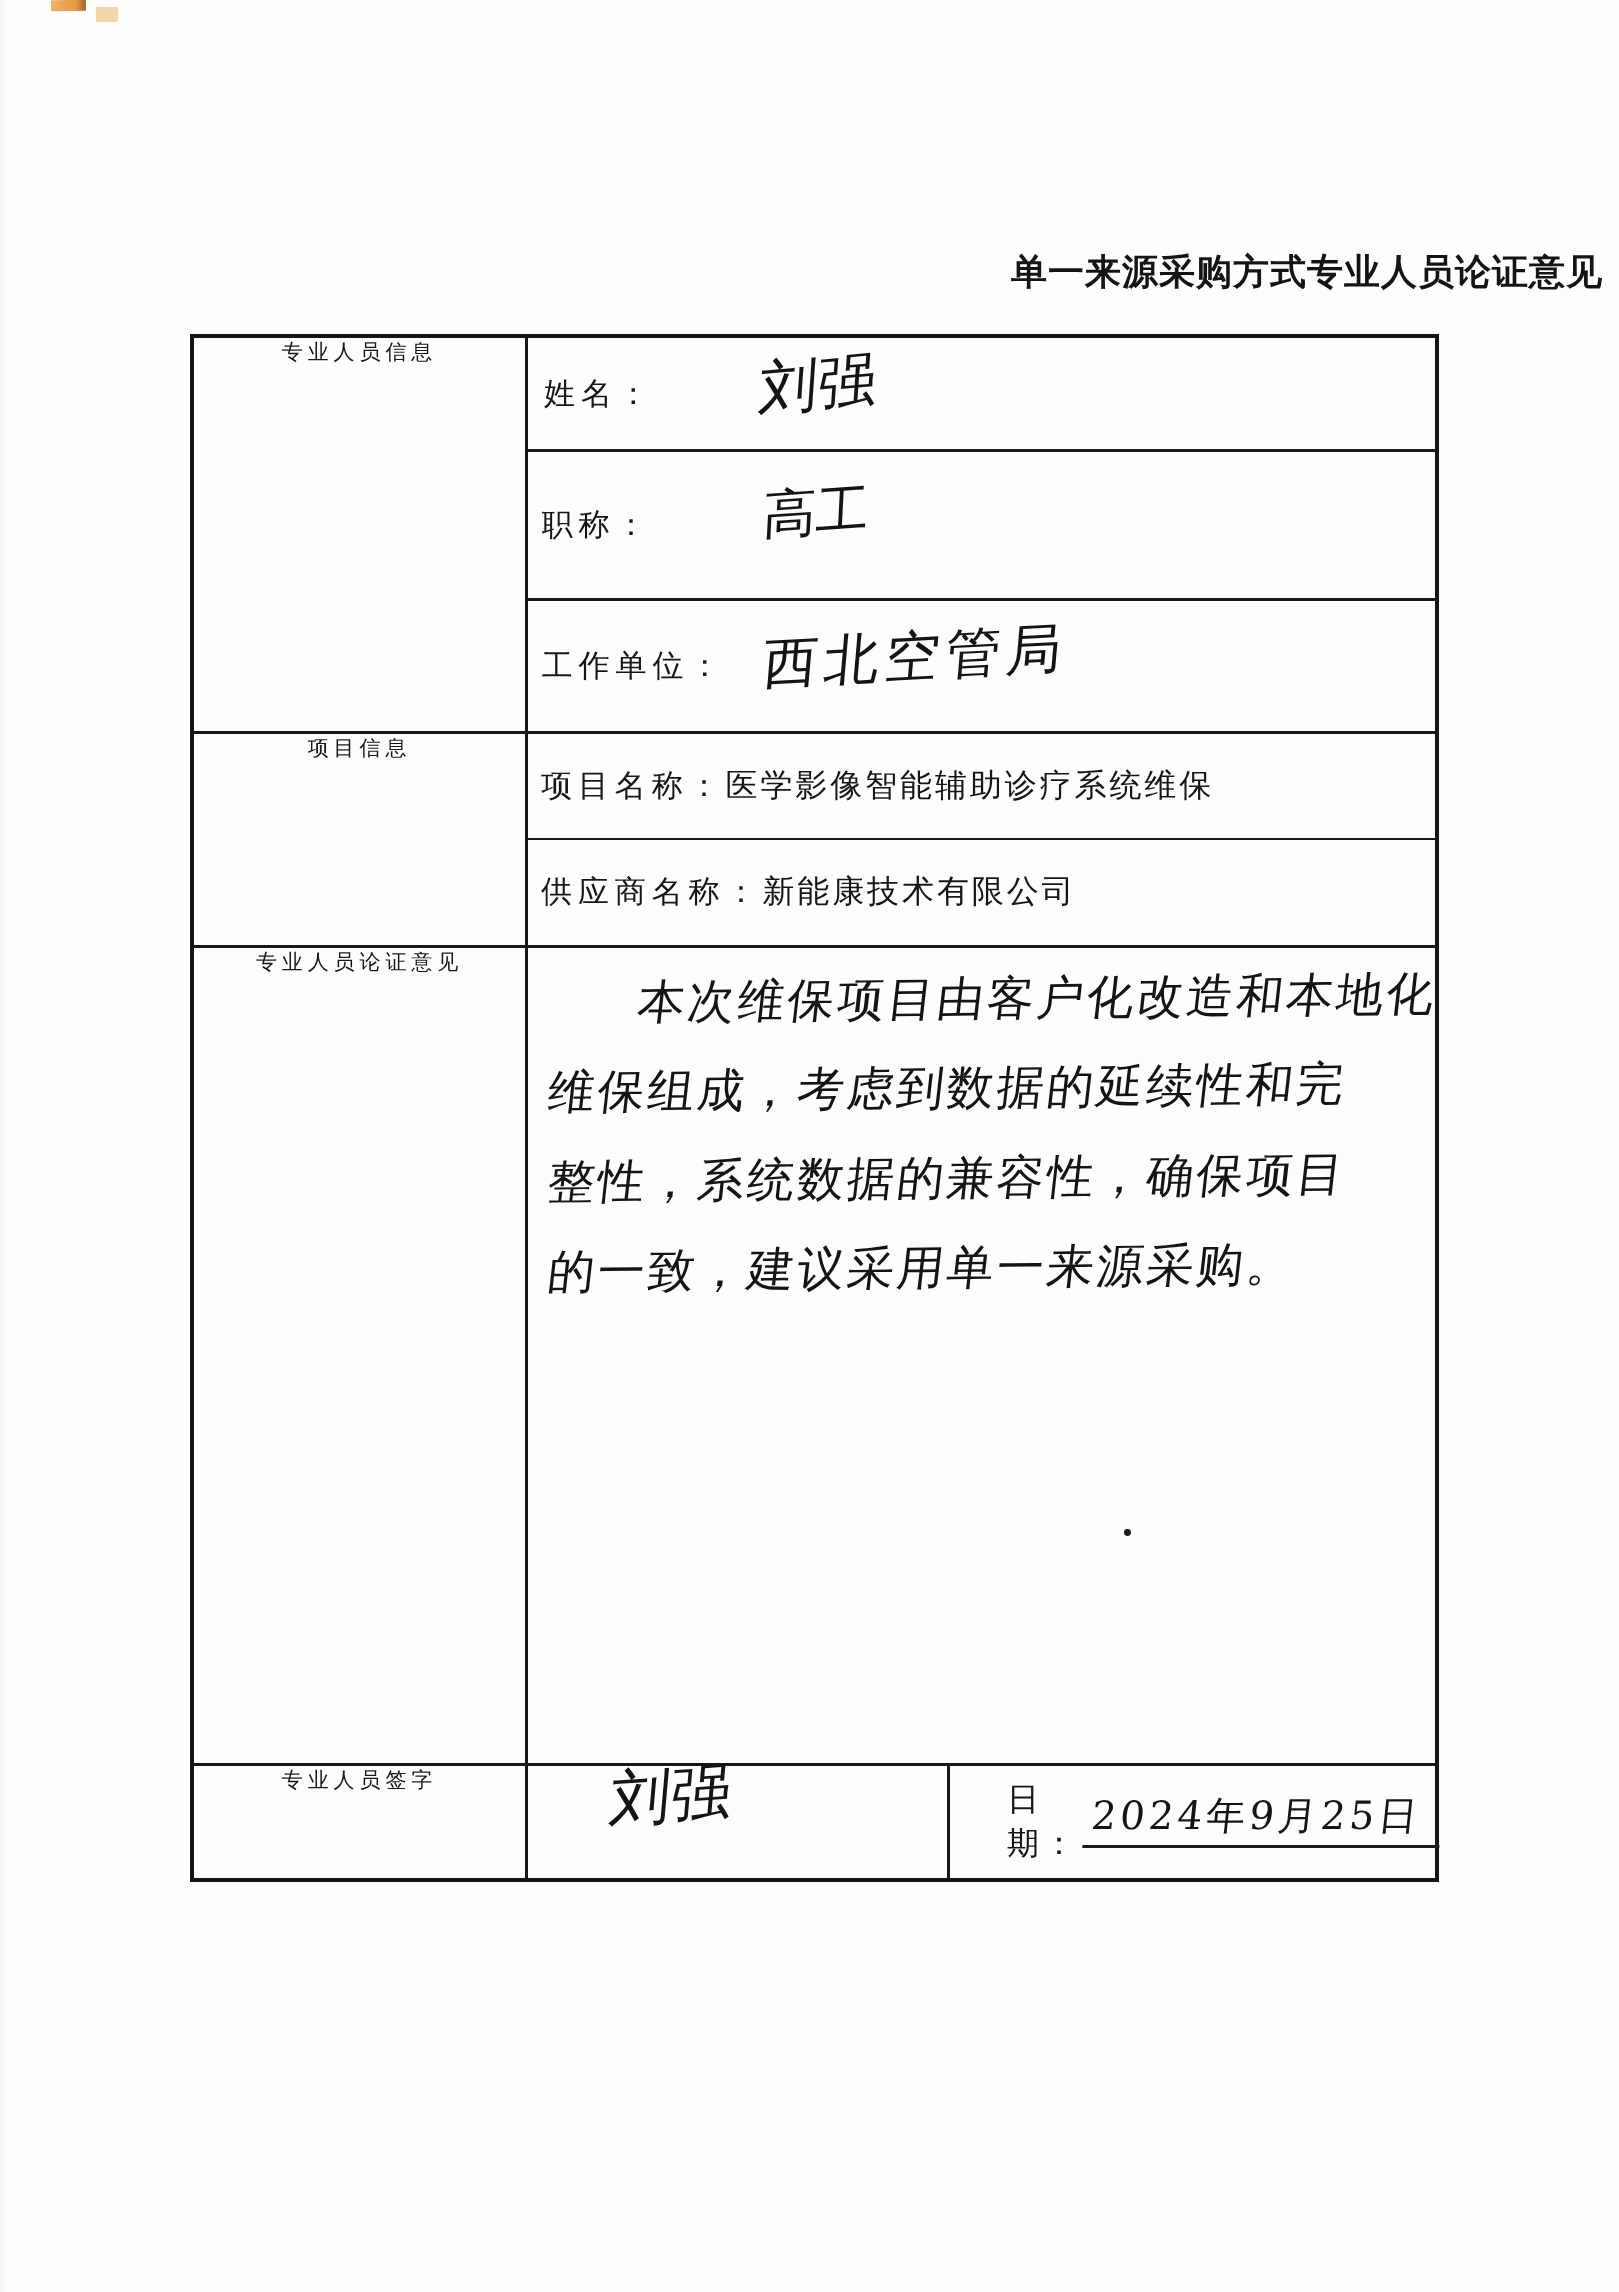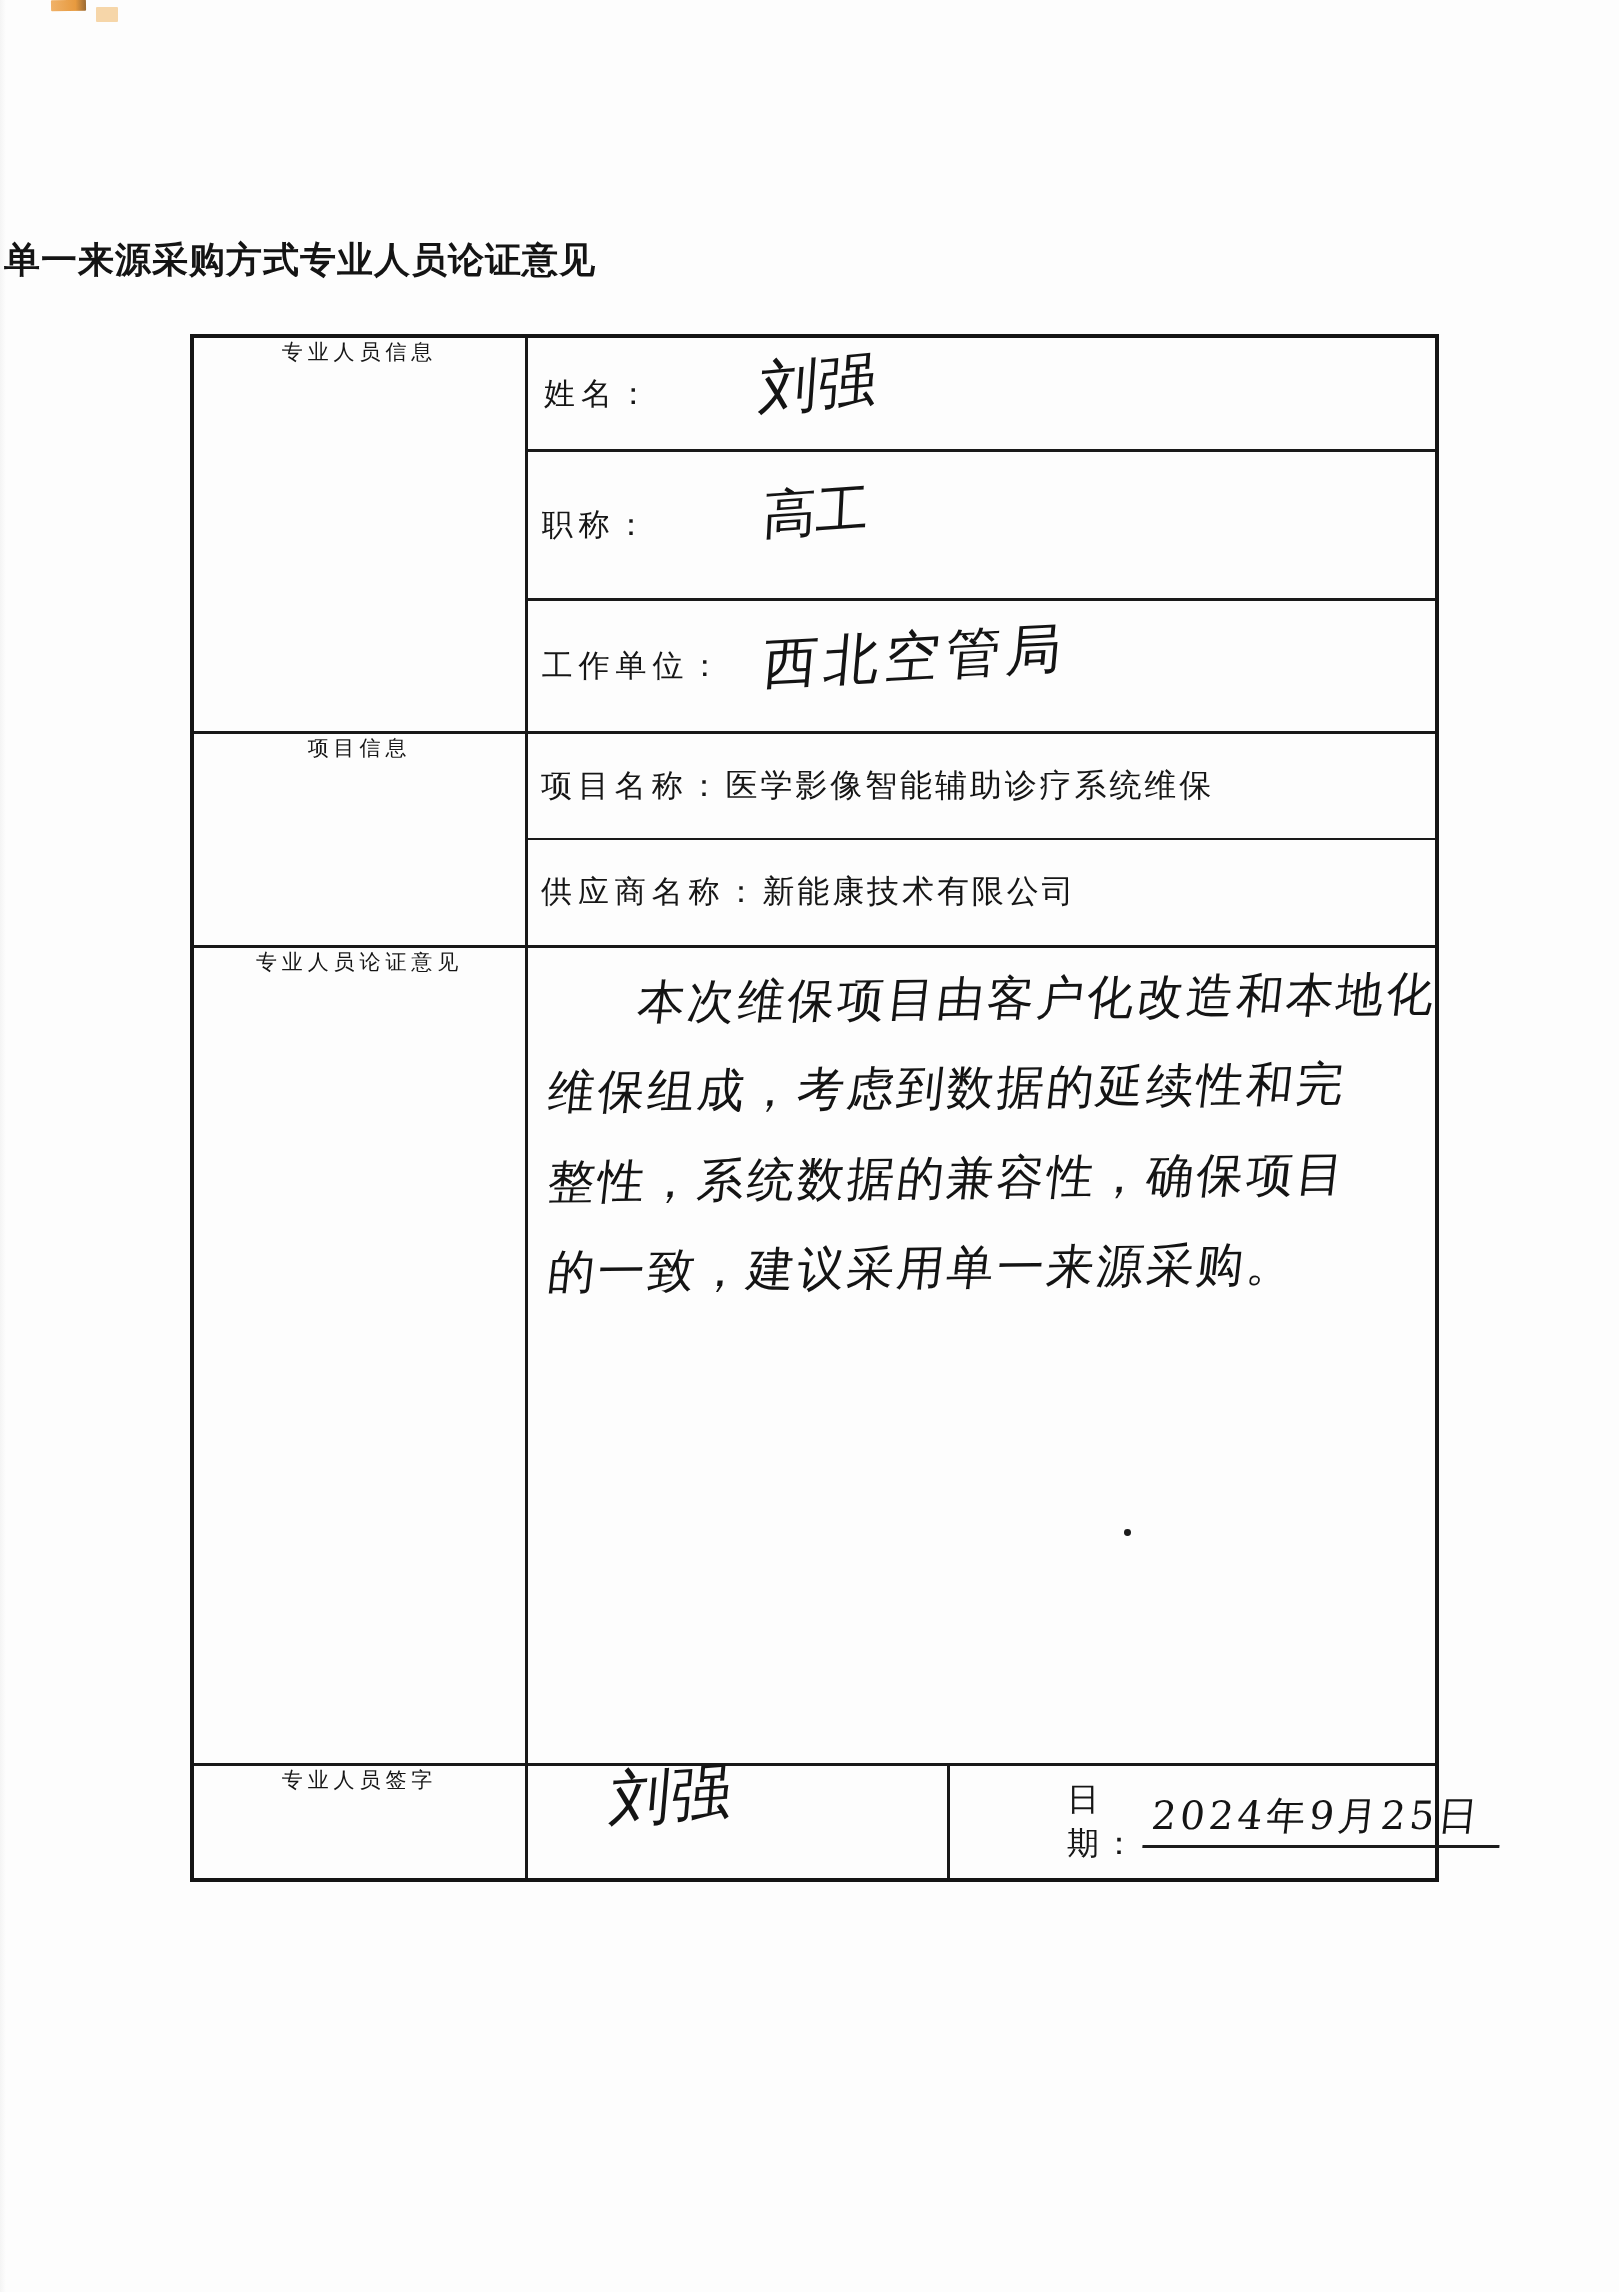--- a/index.html
+++ b/index.html
@@ -12,22 +12,22 @@
     overflow:hidden;
   }
   .page{position:absolute;inset:0;background:linear-gradient(90deg,#f4f4f4 0px,#fdfdfd 5.9px);}
   
   .scan-mark{position:absolute;border-radius:1px;}
   .mark1{left:51px;top:0;width:35px;height:10.8px;background:linear-gradient(90deg,#f0b269,#e79a3f 70%,#9a6a33);transform:rotate(-1deg);}
   .mark2{left:96px;top:6.9px;width:21.6px;height:14.7px;background:#f4cf9a;opacity:.85;}
   .stray-dot{position:absolute;width:6.9px;height:6.9px;background:#1c1c1c;border-radius:50%;}
 
   .title{
-    position:absolute;left:0;right:0;top:232px;margin:4px;
-    text-align:left;
+    position:absolute;left:0;right:0;top:232px;margin:16px;
+    text-align:right;
     font-family:"Liberation Sans","DejaVu Sans",sans-serif;
     font-weight:bold;font-size:36px;letter-spacing:1px;color:#141414;
   }
 
   .tbl{
     position:absolute;left:190px;top:334px;width:1249px;height:1548px;
     border:4.9px solid #151515;box-sizing:border-box;
     display:flex;flex-direction:column;
   }
   .sec{display:flex;box-sizing:border-box;}
@@ -68,21 +68,21 @@
   .op-l0{left:110px;top:25.5px;}
   .op-l1{left:19.6px;top:116px;}
   .op-l2{left:19.6px;top:206px;}
   .op-l3{left:19.6px;top:296px;}
 
   .sig-cell{
     width:422px;flex:0 0 422px;border-right:3.9px solid #181818;box-sizing:border-box;
     position:relative;overflow:visible;
   }
   .hw-sig{position:absolute;left:82px;top:-2px;font-size:61px;transform:rotate(-4deg) skewX(-9deg);z-index:2;}
-  .date-cell{flex:1;display:flex;align-items:center;padding-left:73px;box-sizing:border-box;margin-left:44px;}
+  .date-cell{flex:1;display:flex;align-items:center;padding-left:57px;box-sizing:border-box;}
   .date-label{font-size:32px;letter-spacing:3.9px;color:#161616;}
   .hw-date{
     font-size:39px;letter-spacing:3.9px;transform:skewX(-6deg);
     border-bottom:3.9px solid #1c1c1c;padding:0 21.6px 9.8px 5.9px;margin-left:5.9px;
   }
 </style>
 </head>
 <body>
 
 <div class="page">

